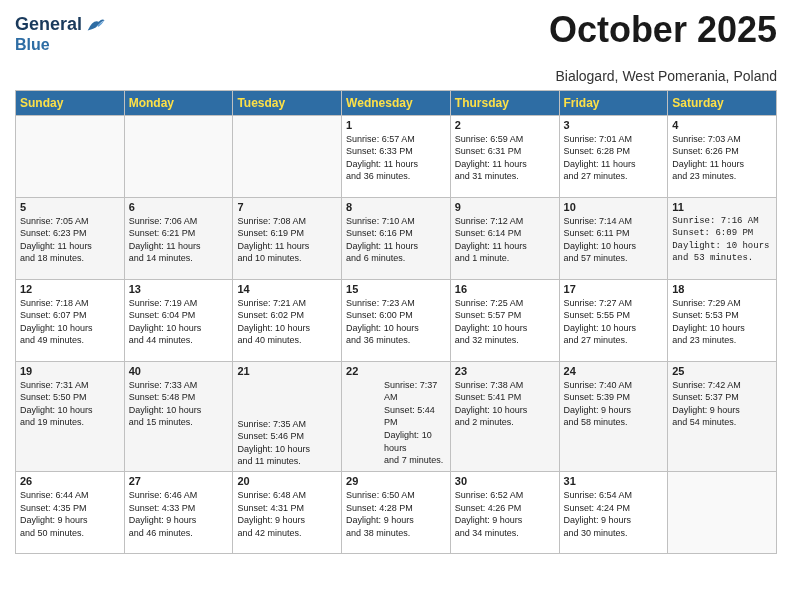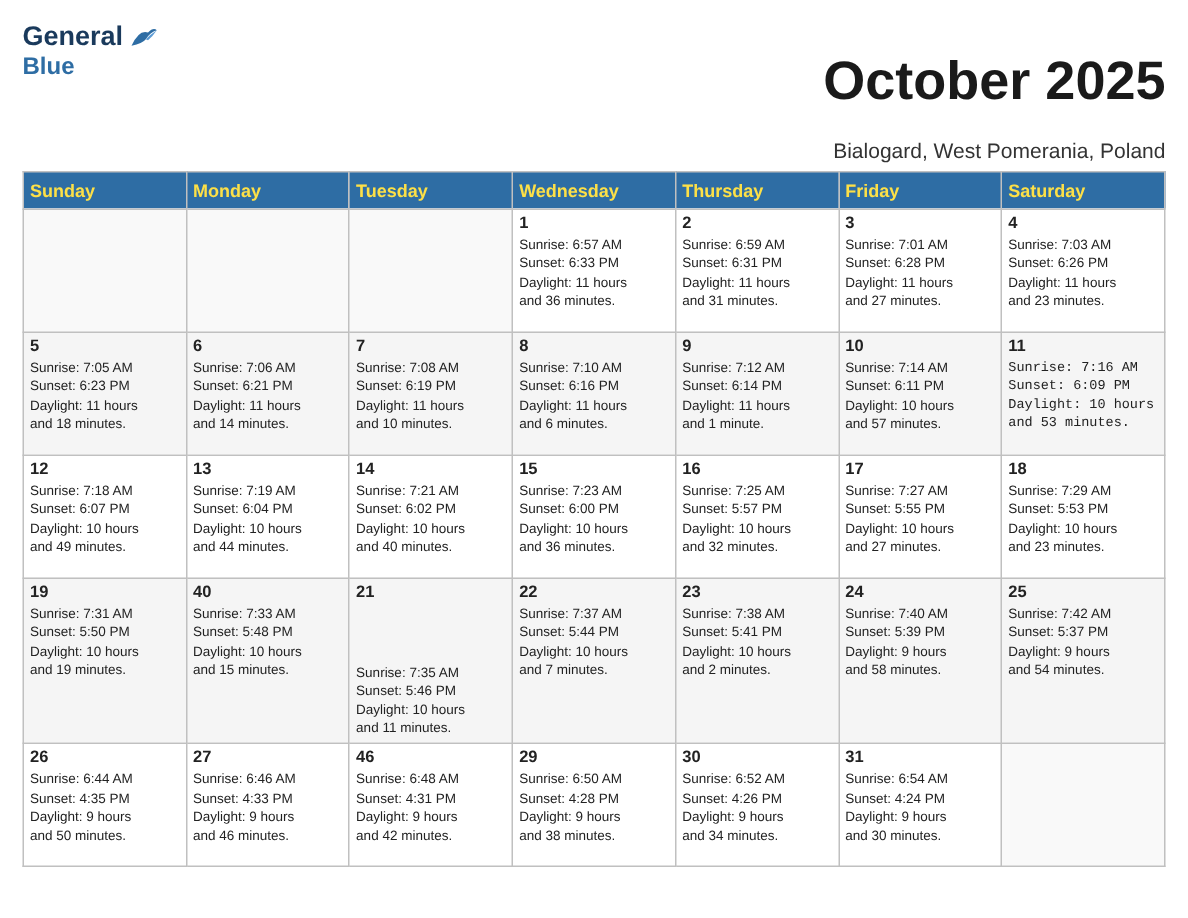--- a/index.html
+++ b/index.html
@@ -37,21 +37,20 @@
       margin-left: 2px;
     }
     .title-block {
       text-align: right;
     }
     .month-title {
       font-size: 36px;
       font-weight: bold;
       color: #1a1a1a;
       line-height: 1.1;
-      margin-top: 24px;
     }
     .subtitle {
       font-size: 14px;
       color: #333;
       margin-top: 18px;
     }
     .calendar {
       width: 100%;
       border-collapse: collapse;
       table-layout: fixed;
@@ -280,21 +279,21 @@
           </td>
           <td>
             <span class="day-num">21</span>
             <div class="day-info" style="white-space: pre-line; margin-top: 41px;">Sunrise: 7:35 AM
 Sunset: 5:46 PM
 Daylight: 10 hours
 and 11 minutes.</div>
           </td>
           <td>
             <span class="day-num">22</span>
-            <div class="day-info" style="white-space: pre-line;">Sunrise: 7:37 AM
+            <div class="day-info" style="white-space: pre-line; margin-left: 38px;">Sunrise: 7:37 AM
 Sunset: 5:44 PM
 Daylight: 10 hours
 and 7 minutes.</div>
           </td>
           <td>
             <span class="day-num">23</span>
             <div class="day-info" style="white-space: pre-line;">Sunrise: 7:38 AM
 Sunset: 5:41 PM
 Daylight: 10 hours
 and 2 minutes.</div>
@@ -323,21 +322,21 @@
 and 50 minutes.</div>
           </td>
           <td>
             <span class="day-num">27</span>
             <div class="day-info" style="white-space: pre-line;">Sunrise: 6:46 AM
 Sunset: 4:33 PM
 Daylight: 9 hours
 and 46 minutes.</div>
           </td>
           <td>
-            <span class="day-num">46</span>
+            <span class="day-num">20</span>
             <div class="day-info" style="white-space: pre-line;">Sunrise: 6:48 AM
 Sunset: 4:31 PM
 Daylight: 9 hours
 and 42 minutes.</div>
           </td>
           <td>
             <span class="day-num">29</span>
             <div class="day-info" style="white-space: pre-line;">Sunrise: 6:50 AM
 Sunset: 4:28 PM
 Daylight: 9 hours

